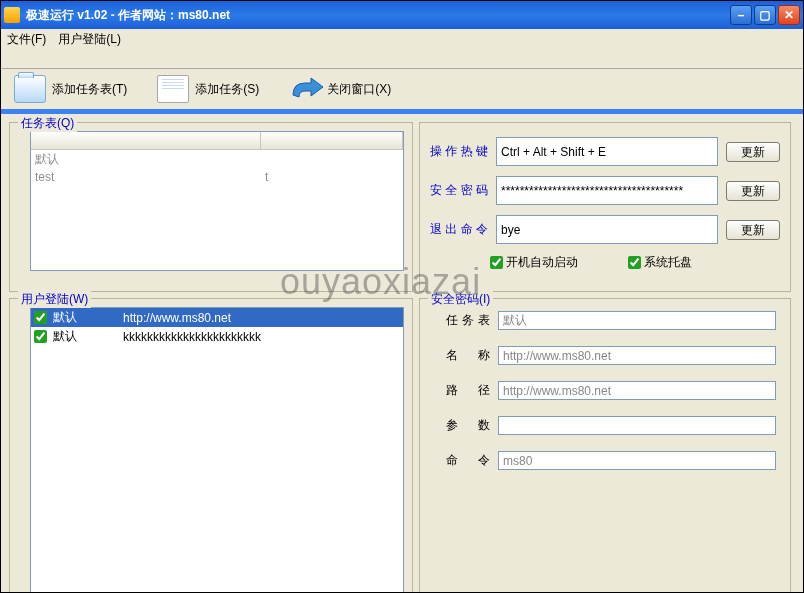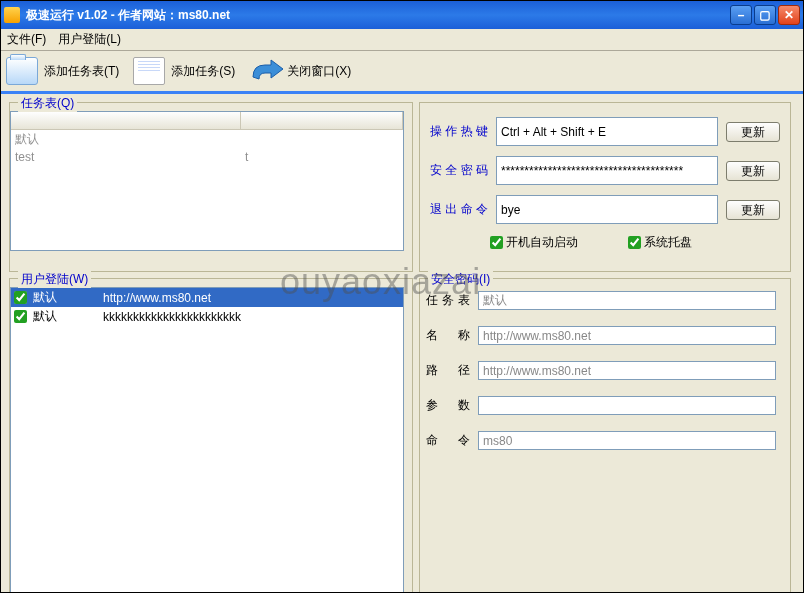--- a/index.html
+++ b/index.html
@@ -3,34 +3,34 @@
 <meta charset="utf-8">
 <style>
 * { box-sizing: border-box; margin: 0; padding: 0; }
 body { font-family: "Microsoft YaHei", SimSun, Arial, sans-serif; font-size: 12px; background: #fff; width: 804px; height: 593px; overflow: hidden; border: 1px solid #000; }
 .titlebar { background: linear-gradient(to bottom, #1b5fd8 0%, #2c7ae8 50%, #1b5fd8 100%); height: 28px; display: flex; align-items: center; padding: 0 3px; color: #fff; font-weight: bold; }
 .titlebar .icon { width: 16px; height: 16px; background: linear-gradient(to bottom,#ffd34e,#f7a100); border-radius: 2px; margin-right: 6px; display:inline-block; }
 .titlebar .title { flex: 1; }
 .winbtns { display: flex; gap: 2px; }
 .winbtn { width: 22px; height: 20px; background: linear-gradient(#5a9ff3,#2a6fd4); border: 1px solid #0a3c8c; border-radius: 3px; color: #fff; font-size: 12px; display: flex; align-items: center; justify-content: center; cursor: pointer; }
 .winbtn.close { background: linear-gradient(#f58a6a,#e2431c); border-color:#a12a0b; }
-.menubar { background: #ece9d8; border-bottom: 1px solid #aca899; padding: 2px 6px; display: flex; gap: 12px; height: 22px; align-items: flex-start; }
+.menubar { background: #ece9d8; border-bottom: 1px solid #aca899; padding: 2px 6px; display: flex; gap: 12px; height: 40px; align-items: flex-start; }
 .menuitem { cursor: pointer; }
-.toolbar { background: #ece9d8; padding: 6px 5px; display: flex; gap: 14px; align-items: center; border-bottom: 3px solid #3b82f6; }
+.toolbar { background: #ece9d8; padding: 6px 13px; display: flex; gap: 30px; align-items: center; border-bottom: 5px solid #3b82f6; }
 .toolbtn { display: flex; align-items: center; gap: 6px; cursor: pointer; }
 .toolicon { width: 32px; height: 28px; }
 .toolicon.tab { background: linear-gradient(#fff,#b8d8f8); border: 1px solid #7aa8d8; border-radius: 3px; position: relative; }
 .toolicon.tab::before { content:""; position:absolute; top:-4px; left:3px; width:14px; height:5px; background:linear-gradient(#fff,#b8d8f8); border:1px solid #7aa8d8; border-bottom:none; border-radius:2px 2px 0 0; }
 .toolicon.file { background:#fff; border:1px solid #a8a8a8; border-radius:2px; position:relative; }
 .toolicon.file::before { content:""; position:absolute; top:3px; left:4px; right:4px; height:1px; background:#c8d8f8; box-shadow:0 3px 0 #c8d8f8,0 6px 0 #c8d8f8,0 9px 0 #c8d8f8; }
 .toolicon.arrow svg { width:36px; height:28px; }
 .content { background: #ece9d8; padding: 8px; height: 518px; display: flex; gap: 6px; }
 .leftcol { width: 404px; display: flex; flex-direction: column; gap: 6px; }
 .rightcol { width: 372px; display: flex; flex-direction: column; gap: 6px; }
-.groupbox { border: 1px solid #bab696; background: #ece9d8; padding: 8px 8px 8px 0; position: relative; }
+.groupbox { border: 1px solid #bab696; background: #ece9d8; padding: 8px 8px 8px 20px; position: relative; }
 .groupbox > .legend { position: absolute; top: -8px; left: 8px; background: #ece9d8; padding: 0 3px; color: #0000cc; }
 .listbox { background: #fff; border: 1px solid #7f9db9; width: 100%; }
 .tasktable { height: 140px; }
 .tasktable .hdr { display: flex; background: linear-gradient(#fefefe,#e7e5d7); border-bottom: 1px solid #cbc7b5; height: 18px; }
 .tasktable .hdr .col { border-right: 1px solid #cbc7b5; padding: 1px 4px; }
 .tasktable .row { display: flex; }
 .tasktable .row .col { padding: 1px 4px; color: #909090; }
 .tasklist { height: 240px; }
 .tasklist .row { display: flex; align-items: center; padding: 1px 3px; }
 .tasklist .row.selected { background: #316ac5; color: #fff; }

